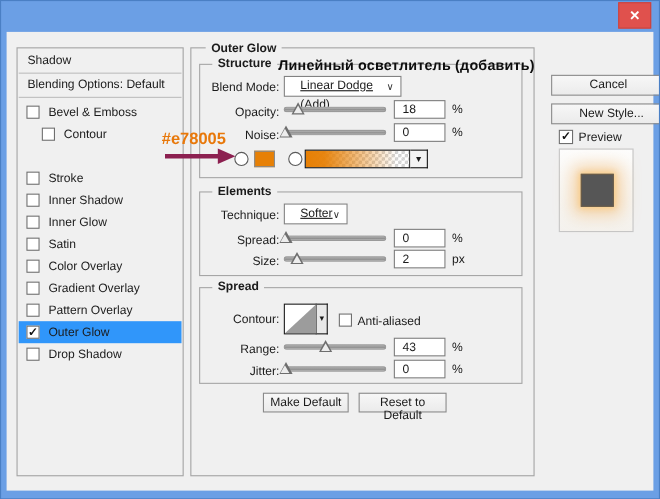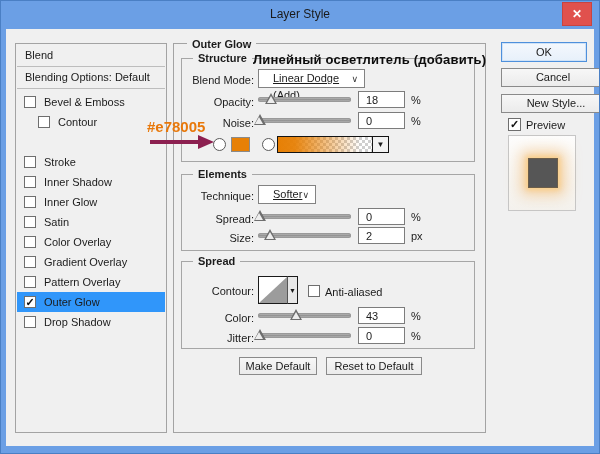--- a/index.html
+++ b/index.html
@@ -54,26 +54,25 @@
 
   
   .anno-hex { position:absolute; left:146px; top:117px; font-size:15px; font-weight:bold; color:#e8780a; z-index:5; }
   .anno-note { position:absolute; left:252px; top:51px; font-size:13px; font-weight:bold; color:#0d0d0d; z-index:5; letter-spacing:.2px; }
   .anno-arrow { position:absolute; left:147px; top:133px; z-index:5; }
 </style>
 </head>
 <body>
 
 <div id="window">
-  <div class="titlebar-text">Layer Style</div>
   <div class="close-btn">✕</div>
   <div class="client"></div>
 
   <div class="listbox">
-    <div class="slabel-fixed" style="top:5px">Blend</div>
+    <div class="slabel-fixed" style="top:5px">Shadow</div>
     <div class="sep" style="top:22px"></div>
     <div class="slabel-fixed" style="top:27px">Blending Options: Default</div>
     <div class="sep" style="top:44px"></div>
 
     <div class="srow ind" style="top:68px">
       <span class="cb"></span>
       <span>Contour</span>
     </div>
     <div class="srow" style="top:48px">
       <span class="cb"></span>
@@ -184,40 +183,39 @@
   <div class="rlabel" style="top:284px">Contour:</div>
   <div class="contour-box" style="left:257px; top:275px;">
     <svg width="28" height="26" viewBox="0 0 28 26">
         <polygon points="0,26 28,0 28,26" fill="#9c9c9c"></polygon>
       </svg>
   </div>
   <div class="contour-arrow" style="left:286px; top:275px;">▼</div>
   <div class="cb" style="position:absolute; left:307px; top:284px;"></div>
   <div style="position:absolute; left:324px; top:285px;">Anti-aliased</div>
 
-  <div class="rlabel" style="top:311px">Color:</div>
+  <div class="rlabel" style="top:311px">Range:</div>
   <div class="slider" style="left:257px; top:307px;">
     <span class="track"></span>
     <span class="thumb" style="left: 41%;"></span>
   </div>
   <div class="field" style="left:357px; top:306px;">43</div>
   <div class="unit" style="top:309px">%</div>
 
   <div class="rlabel" style="top:331px">Jitter:</div>
   <div class="slider" style="left:257px; top:327px;">
     <span class="track"></span>
     <span class="thumb" style="left: 2%;"></span>
   </div>
   <div class="field" style="left:357px; top:326px;">0</div>
   <div class="unit" style="top:329px">%</div>
 
   <div class="btn" style="left:238px; top:356px; width:78px;">Make Default</div>
-  <div class="btn" style="left:325px; top:356px; width:96px;">Reset to Default</div>
-
-  <div class="btn btn-ok" style="left:500px; top:41px; width:86px; height:20px; padding-top:3px;">OK</div>
+  <div class="btn" style="left:325px; top:356px; width:80px;">Reset to Default</div>
+
   <div class="btn" style="left:500px; top:67px; width:104px; height:19px;">Cancel</div>
   <div class="btn" style="left:500px; top:93px; width:110px; height:19px;">New Style...</div>
   <div class="cb" style="position:absolute; left:507px; top:117px; width:13px; height:13px;">✓</div>
   <div style="position:absolute; left:525px; top:118px;">Preview</div>
   <div class="preview-box">
     <div class="preview-square"></div>
   </div>
 
   <div class="anno-hex">#e78005</div>
   <svg class="anno-arrow" width="68" height="16" viewBox="0 0 68 16">

